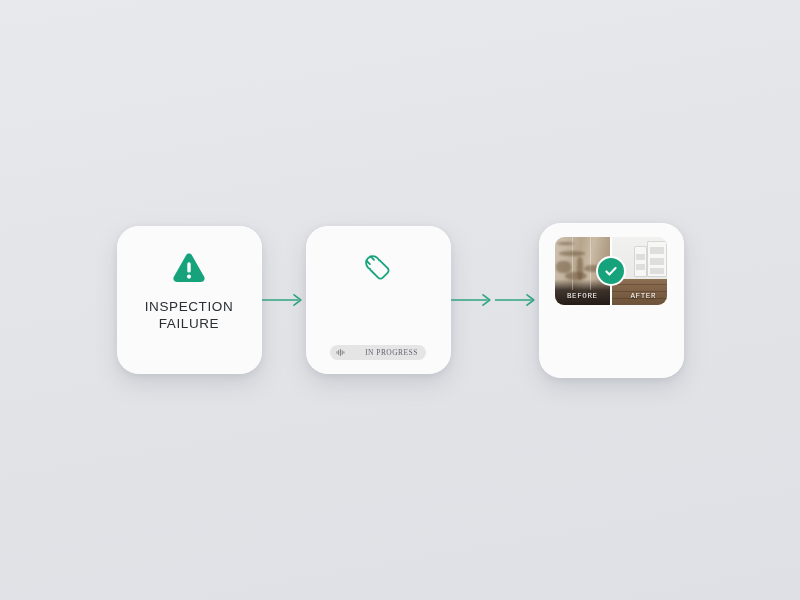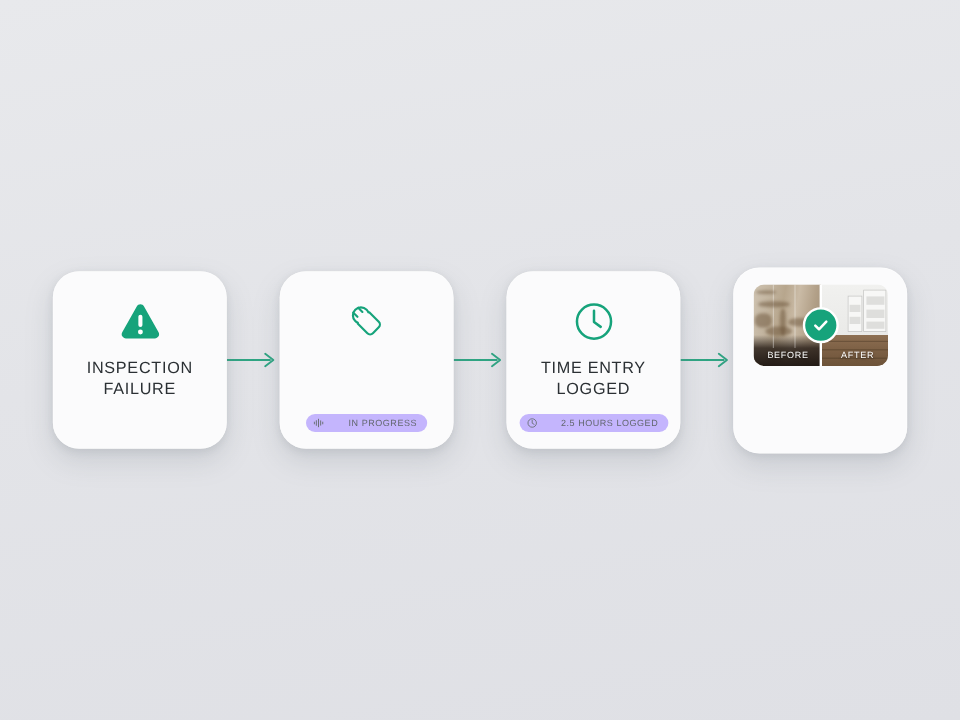--- a/index.html
+++ b/index.html
@@ -89,40 +89,42 @@
     white-space: pre-line;
     font-weight: 400;
   }
 
   
   .badge {
     margin-top: auto;
     display: inline-flex;
     align-items: center;
     gap: 20px;
-    background: #c4b5fd;
+    background: #e5e5e5;
     border-radius: 10px;
     padding: 3px 8px 3px 6px;
     color: #62676e;
     font-size: 7.5px;
     letter-spacing: 0.45px;
     text-transform: uppercase;
     white-space: nowrap;
+    font-family: Liberation Serif, serif;
   }
   .badge svg { display: block; flex: 0 0 auto; }
 
   
   .photo {
     position: relative;
     width: 112px;
     height: 68px;
     border-radius: 9px;
     overflow: hidden;
     margin-bottom: 11px;
     flex: 0 0 auto;
+    font-family: Liberation Mono, monospace;
   }
   .photo .half {
     position: absolute;
     top: 0;
     height: 100%;
     width: 50%;
   }
   .photo .half.before { left: 0; }
   .photo .half.after  { right: 0; }
 
@@ -276,39 +278,20 @@
       </div>
     </div>
 
     <div class="connector">
       <svg width="44" height="14" viewBox="0 0 44 14" aria-hidden="true">
         <line x1="0" y1="7" x2="36" y2="7" stroke="#2fa583" stroke-width="1.6" stroke-linecap="round"></line>
         <polyline points="32,1.8 38.8,7 32,12.2" fill="none" stroke="#2fa583" stroke-width="1.6" stroke-linecap="round" stroke-linejoin="round"></polyline>
       </svg>
     </div>
 
-    <div class="card plain">
-      <div class="icon-wrap">
-        <svg width="36" height="36" viewBox="0 0 36 36" aria-hidden="true">
-          <circle cx="18" cy="18" r="14.2" fill="none" stroke="#16a37b" stroke-width="2.1"></circle>
-          <path d="M18 8.9 L18 18.4 L23.6 22.4" fill="none" stroke="#16a37b" stroke-width="2.1" stroke-linecap="round" stroke-linejoin="round"></path>
-        </svg>
-      </div>
-      <div class="card-title">TIME ENTRY
-LOGGED</div>
-      <div class="badge">
-        <span>
-          <svg width="9" height="9" viewBox="0 0 12 12" aria-hidden="true">
-            <circle cx="6" cy="6" r="4.7" fill="none" stroke="#6a6f76" stroke-width="1"></circle>
-            <path d="M6 3.1 L6 6.2 L8.1 7.5" fill="none" stroke="#6a6f76" stroke-width="1" stroke-linecap="round" stroke-linejoin="round"></path>
-          </svg>
-        </span>
-        <span>2.5 HOURS LOGGED</span>
-      </div>
-    </div>
 
     <div class="connector">
       <svg width="44" height="14" viewBox="0 0 44 14" aria-hidden="true">
         <line x1="0" y1="7" x2="36" y2="7" stroke="#2fa583" stroke-width="1.6" stroke-linecap="round"></line>
         <polyline points="32,1.8 38.8,7 32,12.2" fill="none" stroke="#2fa583" stroke-width="1.6" stroke-linecap="round" stroke-linejoin="round"></polyline>
       </svg>
     </div>
 
     <div class="card tall">
 

